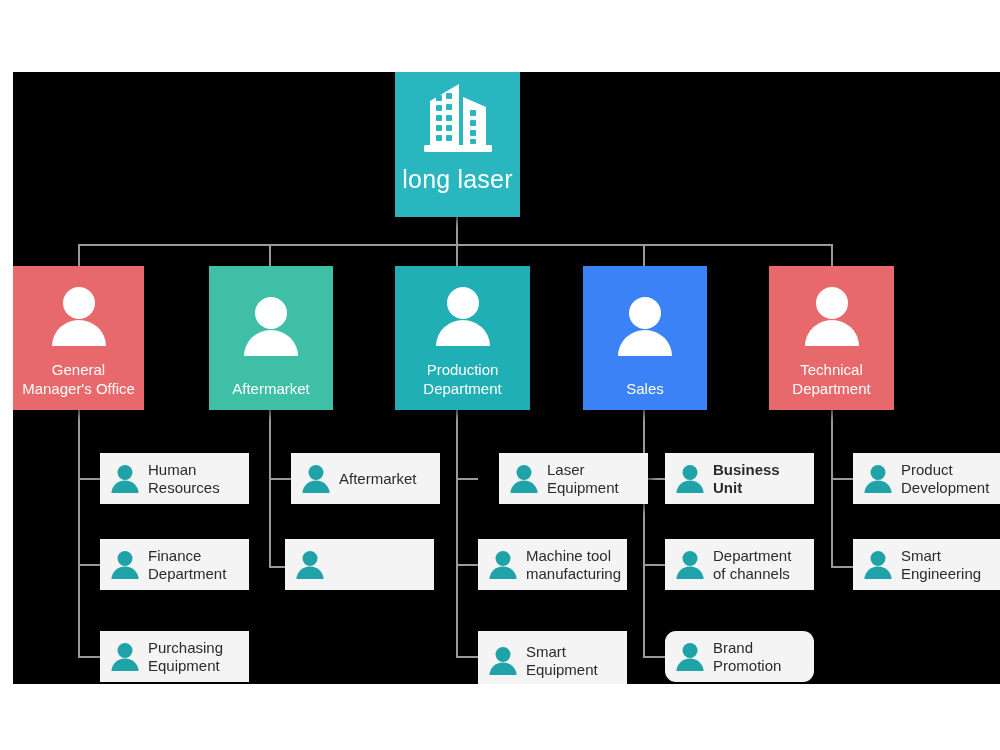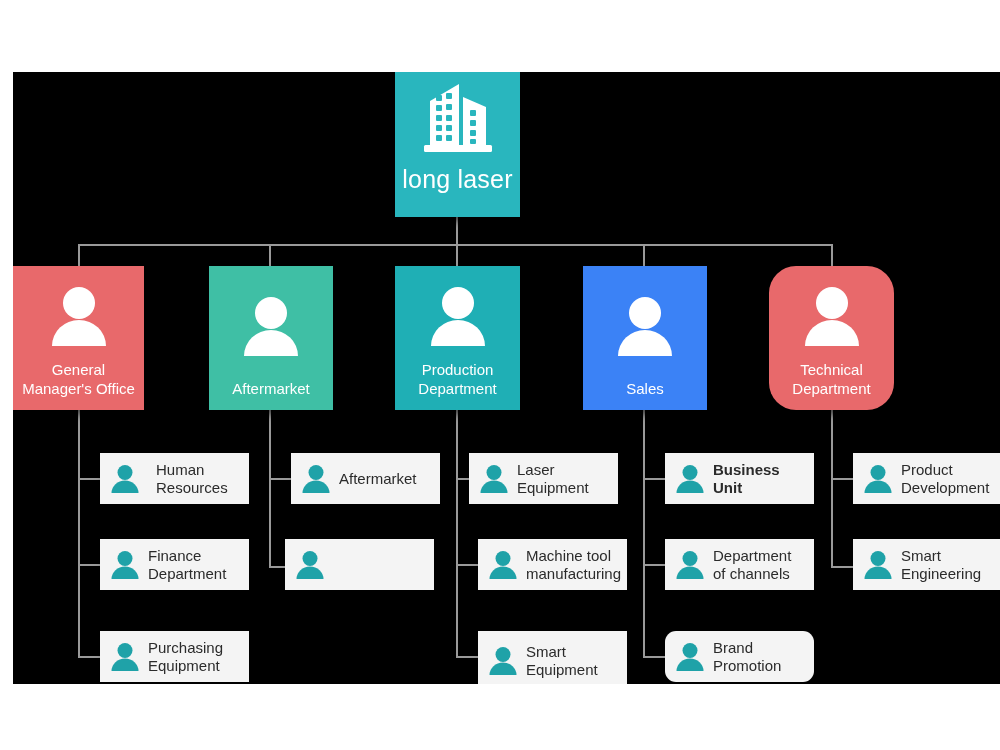--- a/index.html
+++ b/index.html
@@ -129,51 +129,51 @@
     <div class="node lvl2" style="left:196px;top:194px;width:124px;height:144px;background:#3FBFA5;">
       <div class="glyph">
         <svg width="66" height="66" viewBox="0 0 66 66" aria-hidden="true">
           <circle cx="33" cy="20" r="16" fill="#ffffff"></circle>
           <path d="M6 63 a27 26 0 0 1 54 0 z" fill="#ffffff"></path>
         </svg>
       </div>
       <div class="nlabel">Aftermarket</div>
     </div>
 
-    <div class="node lvl2" style="left:382px;top:194px;width:125px;height:144px;background:#1FAFB5;">
+    <div class="node lvl2" style="left:382px;top:194px;width:135px;height:144px;background:#1FAFB5;">
       <div class="glyph">
         <svg width="66" height="66" viewBox="0 0 66 66" aria-hidden="true">
           <circle cx="33" cy="20" r="16" fill="#ffffff"></circle>
           <path d="M6 63 a27 26 0 0 1 54 0 z" fill="#ffffff"></path>
         </svg>
       </div>
       <div class="nlabel">Production Department</div>
     </div>
 
     <div class="node lvl2" style="left:570px;top:194px;width:124px;height:144px;background:#3b82f6;">
       <div class="glyph">
         <svg width="66" height="66" viewBox="0 0 66 66" aria-hidden="true">
           <circle cx="33" cy="20" r="16" fill="#ffffff"></circle>
           <path d="M6 63 a27 26 0 0 1 54 0 z" fill="#ffffff"></path>
         </svg>
       </div>
       <div class="nlabel">Sales</div>
     </div>
 
-    <div class="node lvl2" style="left:756px;top:194px;width:125px;height:144px;background:#E8696B;border-radius:27px;">
+    <div class="node lvl2" style="left:756px;top:194px;width:125px;height:144px;background:#E8696B;">
       <div class="glyph">
         <svg width="66" height="66" viewBox="0 0 66 66" aria-hidden="true">
           <circle cx="33" cy="20" r="16" fill="#ffffff"></circle>
           <path d="M6 63 a27 26 0 0 1 54 0 z" fill="#ffffff"></path>
         </svg>
       </div>
       <div class="nlabel">Technical Department</div>
     </div>
 
-    <div class="node leaf" style="left:87px;top:381px;width:149px;height:51px;gap:8px;">
+    <div class="node leaf" style="left:87px;top:381px;width:149px;height:51px;">
       <div class="glyph">
         <svg width="32" height="32" viewBox="0 0 32 32" aria-hidden="true">
           <circle cx="16" cy="9.5" r="7.5" fill="#1FA2A8"></circle>
           <path d="M2.5 30 a13.5 12.5 0 0 1 27 0 z" fill="#1FA2A8"></path>
         </svg>
       </div>
       <div class="llabel">Human Resources</div>
     </div>
 
     <div class="node leaf" style="left:87px;top:467px;width:149px;height:51px;">
@@ -208,21 +208,21 @@
 
     <div class="node leaf" style="left:272px;top:467px;width:149px;height:51px;">
       <div class="glyph">
         <svg width="32" height="32" viewBox="0 0 32 32" aria-hidden="true">
           <circle cx="16" cy="9.5" r="7.5" fill="#1FA2A8"></circle>
           <path d="M2.5 30 a13.5 12.5 0 0 1 27 0 z" fill="#1FA2A8"></path>
         </svg>
       </div>
     </div>
 
-    <div class="node leaf" style="left:456px;top:381px;width:149px;height:51px;">
+    <div class="node leaf" style="left:486px;top:381px;width:149px;height:51px;">
       <div class="glyph">
         <svg width="32" height="32" viewBox="0 0 32 32" aria-hidden="true">
           <circle cx="16" cy="9.5" r="7.5" fill="#1FA2A8"></circle>
           <path d="M2.5 30 a13.5 12.5 0 0 1 27 0 z" fill="#1FA2A8"></path>
         </svg>
       </div>
       <div class="llabel">Laser Equipment</div>
     </div>
 
     <div class="node leaf" style="left:465px;top:467px;width:149px;height:51px;">

